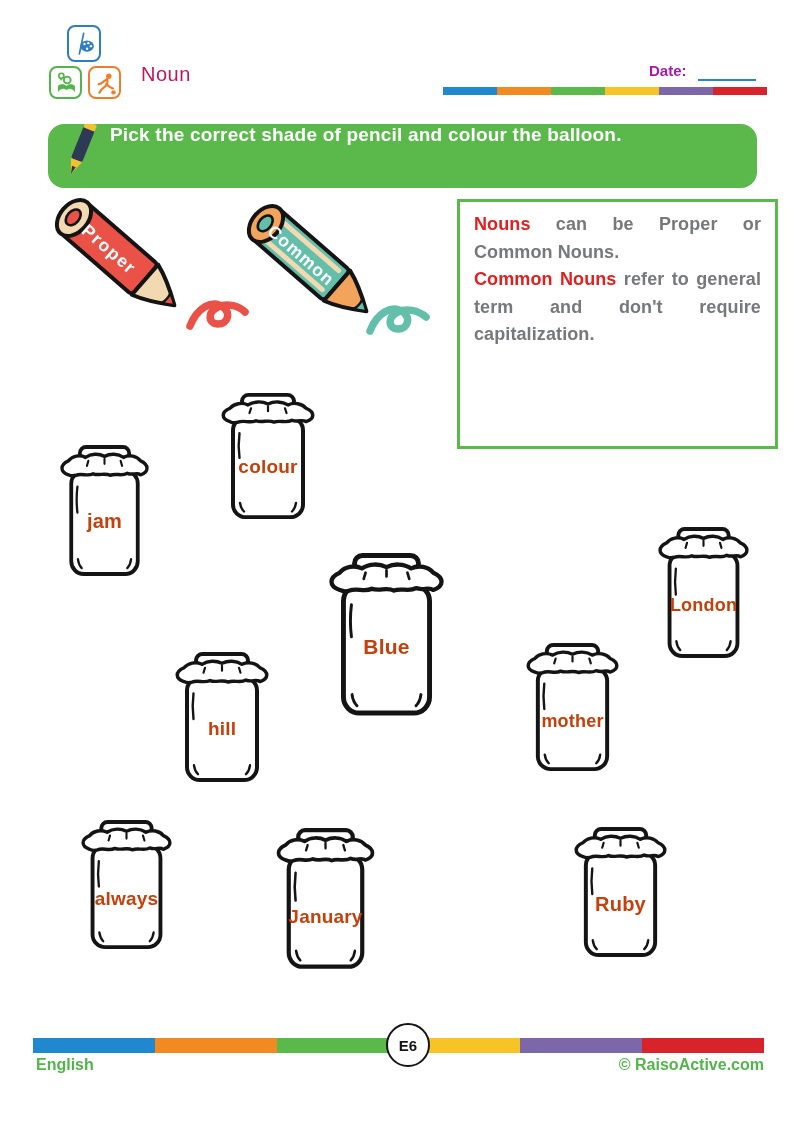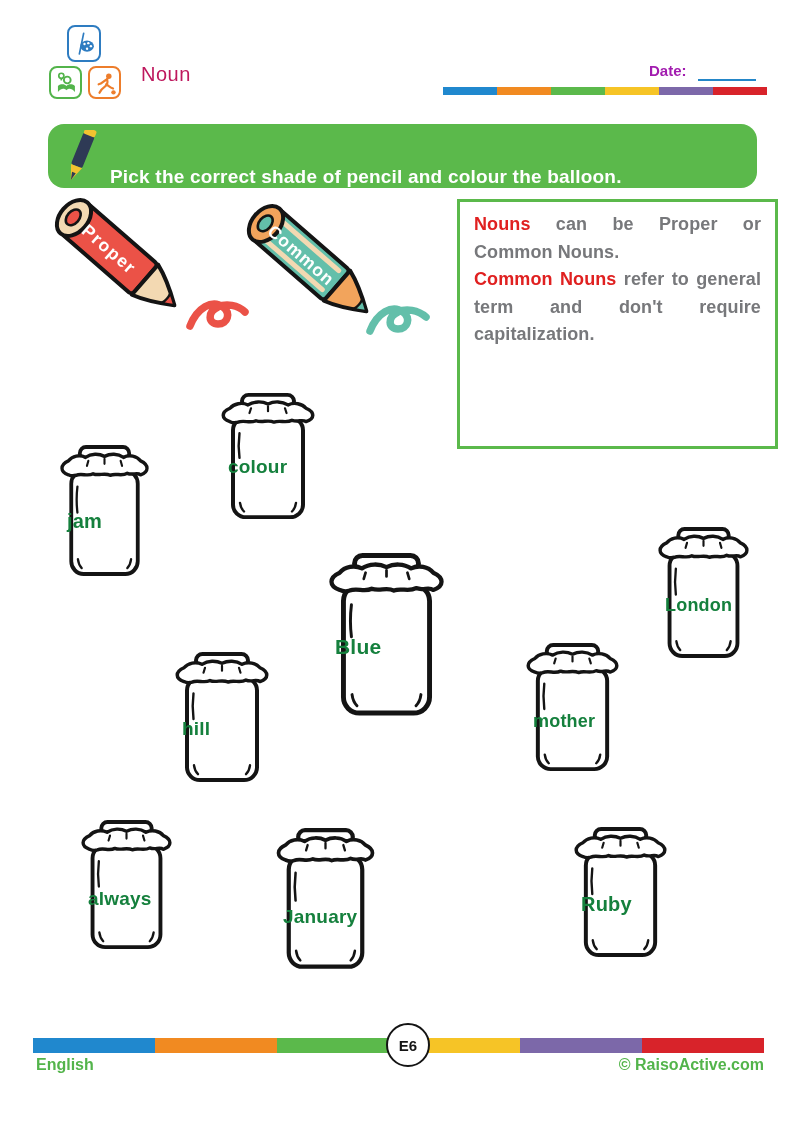--- a/index.html
+++ b/index.html
@@ -15,38 +15,38 @@
   .page-title{left:141px;top:63px;font-size:20px;font-weight:normal;color:#be185d;letter-spacing:.5px}
   .date-label{left:649px;top:62px;font-size:15px;font-weight:bold;color:#a21caf}
   .date-line{left:698px;top:79px;width:58px;height:2px;background:#2386C8}
   .stripe{display:flex}
   .stripe > div{flex:1;height:100%}
   .stripe-top{left:443px;top:87px;width:324px;height:8px}
   .stripe-bottom{left:33px;top:1038px;width:731px;height:15px}
 
   
   .banner{left:48px;top:124px;width:709px;height:64px;background:#5BB94B;border-radius:16px;
-          display:flex;align-items:flex-end;padding-left:14px;box-sizing:border-box;gap:10px}
+          display:flex;align-items:flex-start;padding-left:14px;box-sizing:border-box;gap:10px}
   .banner-text{color:#fff;font-size:19px;font-weight:bold;letter-spacing:.2px}
 
   
   .pencil-svg{position:absolute}
 
   
   .info-box{left:457px;top:199px;width:321px;height:250px;border:3px solid #5BB94B;
             box-sizing:border-box;padding:9px 14px;overflow:hidden}
   .info-box p{margin:0;font-size:18px;line-height:27.5px;font-weight:bold;color:#77787B;
               text-align:justify;letter-spacing:.1px}
   .info-box .lead{color:#E02020;font-weight:bold}
 
   
   .jar{position:absolute}
   .jar svg{position:absolute;left:0;top:0;width:100%;height:100%}
-  .jar-word{position:absolute;left:10px;right:0;top:var(--wy,57%);transform:translateY(-50%);
-            font-weight:bold;color:#15803d;font-size:var(--fs,19px);letter-spacing:.2px}
+  .jar-word{position:absolute;left:0;right:0;top:var(--wy,57%);transform:translateY(-50%);
+            text-align:center;font-weight:bold;color:#c2410c;font-size:var(--fs,19px);letter-spacing:.2px}
 
   
   .level-badge{left:386px;top:1023px;width:44px;height:44px;border:2.5px solid #141414;border-radius:50%;
                background:#fff;box-sizing:border-box;display:flex;align-items:center;justify-content:center;
                font-size:15px;font-weight:bold;color:#141414}
   .footer-left{left:36px;top:1056px;font-size:16px;font-weight:bold;color:#53B44B}
   .footer-right{right:36px;top:1056px;font-size:16px;font-weight:bold;color:#53B44B}
 </style>
 </head>
 <body>

